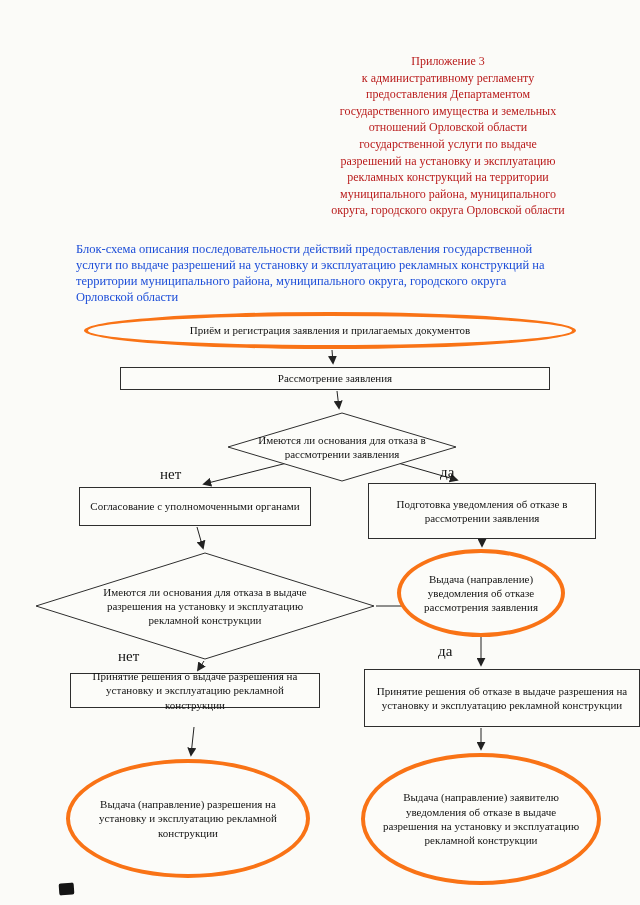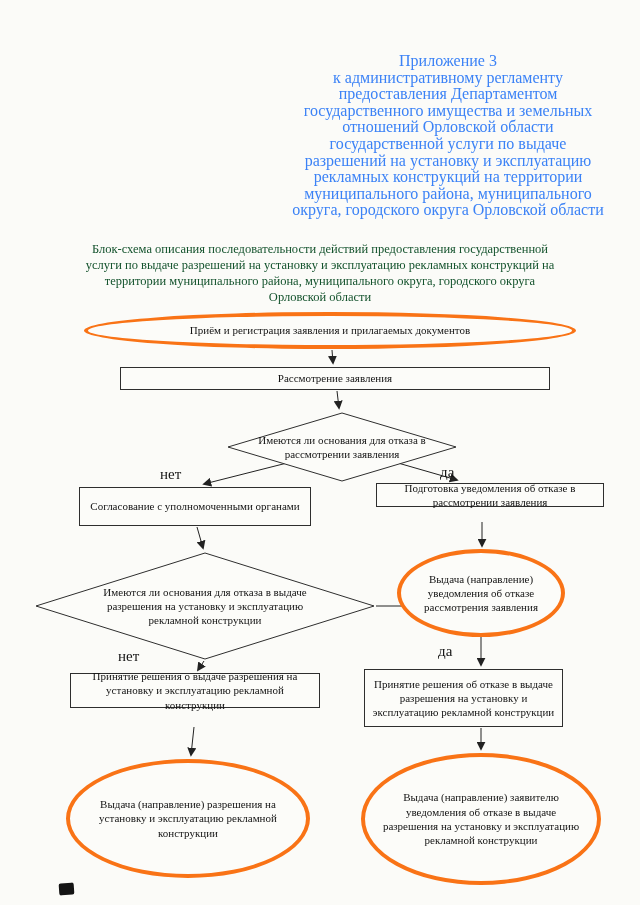--- a/index.html
+++ b/index.html
@@ -8,26 +8,26 @@
     background:#f6f6f3;
     font-family:"Liberation Serif","DejaVu Serif",serif;
     color:#1b1b1b;
     overflow:hidden;
   }
   .page{position:relative;width:640px;height:905px;background:#fbfbf8;}
 
   
   .appendix{
     position:absolute;left:278px;top:53px;width:340px;
-    text-align:center;font-size:16px;line-height:16.6px;color:#3b82f6;
+    text-align:center;font-size:12px;line-height:16.6px;color:#b91c1c;
   }
   
   .block-title{
     position:absolute;left:76px;top:241px;width:488px;
-    text-align:center;font-size:12.5px;line-height:16px;color:#14532d;
+    font-size:12.5px;line-height:16px;color:#1d4ed8;
   }
 
   
   svg.connectors{position:absolute;left:0;top:0;z-index:0;}
 
   
   .node{
     position:absolute;display:flex;align-items:center;justify-content:center;
     text-align:center;font-size:11px;line-height:1.3;color:#141414;z-index:1;
     box-sizing:border-box;
@@ -37,26 +37,26 @@
   .diamond{background:transparent;}
   .diamond .dshape{position:absolute;left:0;top:0;width:100%;height:100%;}
   .diamond polygon{fill:#fcfcf9;stroke:#2e2e2e;stroke-width:1;}
   .diamond .dtext{position:relative;z-index:1;display:block;}
 
   #n-start{left:84px;top:312px;width:492px;height:37px;}
   #n-review{left:120px;top:367px;width:430px;height:23px;}
   #n-dec1{left:227px;top:412px;width:230px;height:70px;}
   #n-dec1 .dtext{width:214px;}
   #n-approve{left:79px;top:487px;width:232px;height:39px;}
-  #n-prepare{left:376px;top:483px;width:228px;height:24px;}
+  #n-prepare{left:368px;top:483px;width:228px;height:56px;}
   #n-refrev{left:397px;top:549px;width:168px;height:88px;}
   #n-dec2{left:35px;top:552px;width:340px;height:108px;}
   #n-dec2 .dtext{width:204px;}
   #n-issue-dec{left:70px;top:673px;width:250px;height:35px;}
-  #n-refuse-dec{left:364px;top:669px;width:199px;height:58px;}
+  #n-refuse-dec{left:364px;top:669px;width:276px;height:58px;}
   #n-permit{left:66px;top:759px;width:244px;height:119px;}
   #n-refperm{left:361px;top:753px;width:240px;height:132px;}
 
   .edge-label{position:absolute;font-size:15px;color:#141414;z-index:2;}
   #lbl-no1{left:160px;top:466px;}
   #lbl-yes1{left:440px;top:464px;}
   #lbl-no2{left:118px;top:648px;}
   #lbl-yes2{left:438px;top:643px;}
 
   .scan-artifact{

